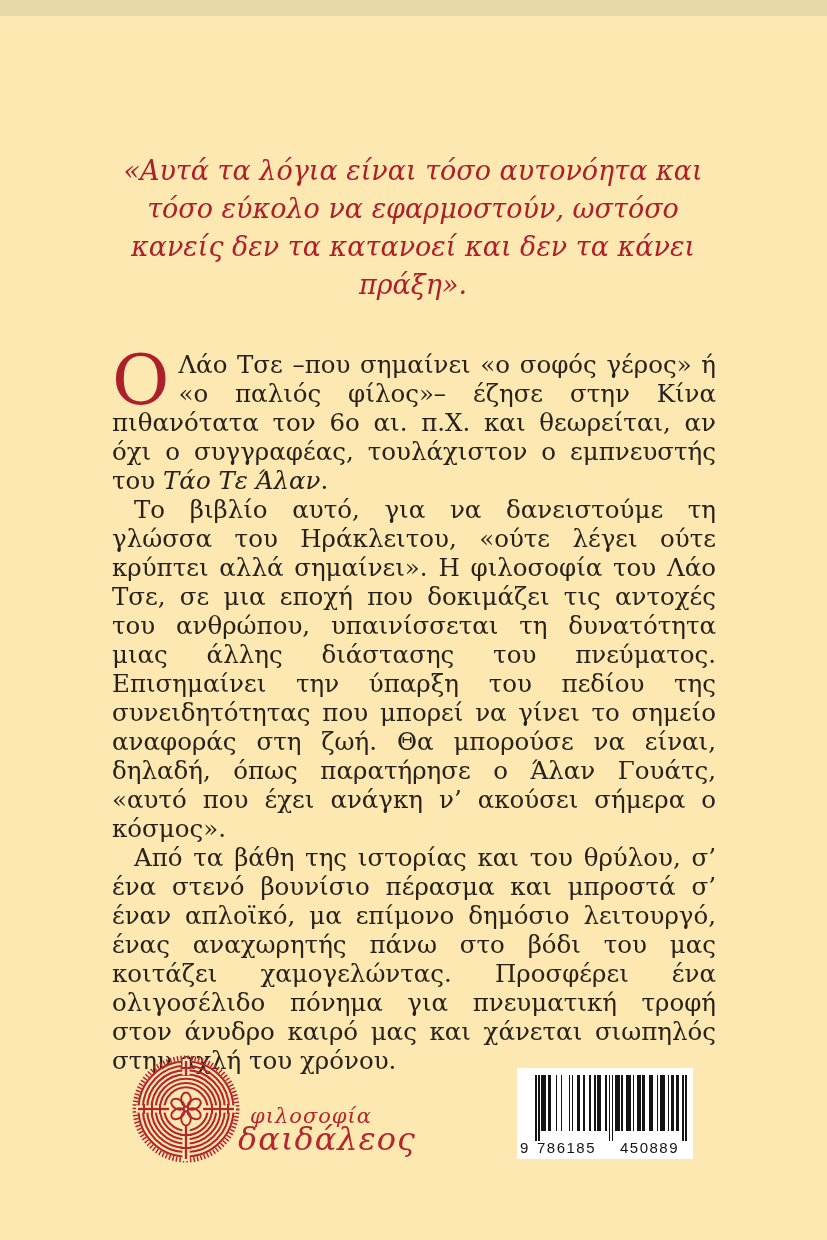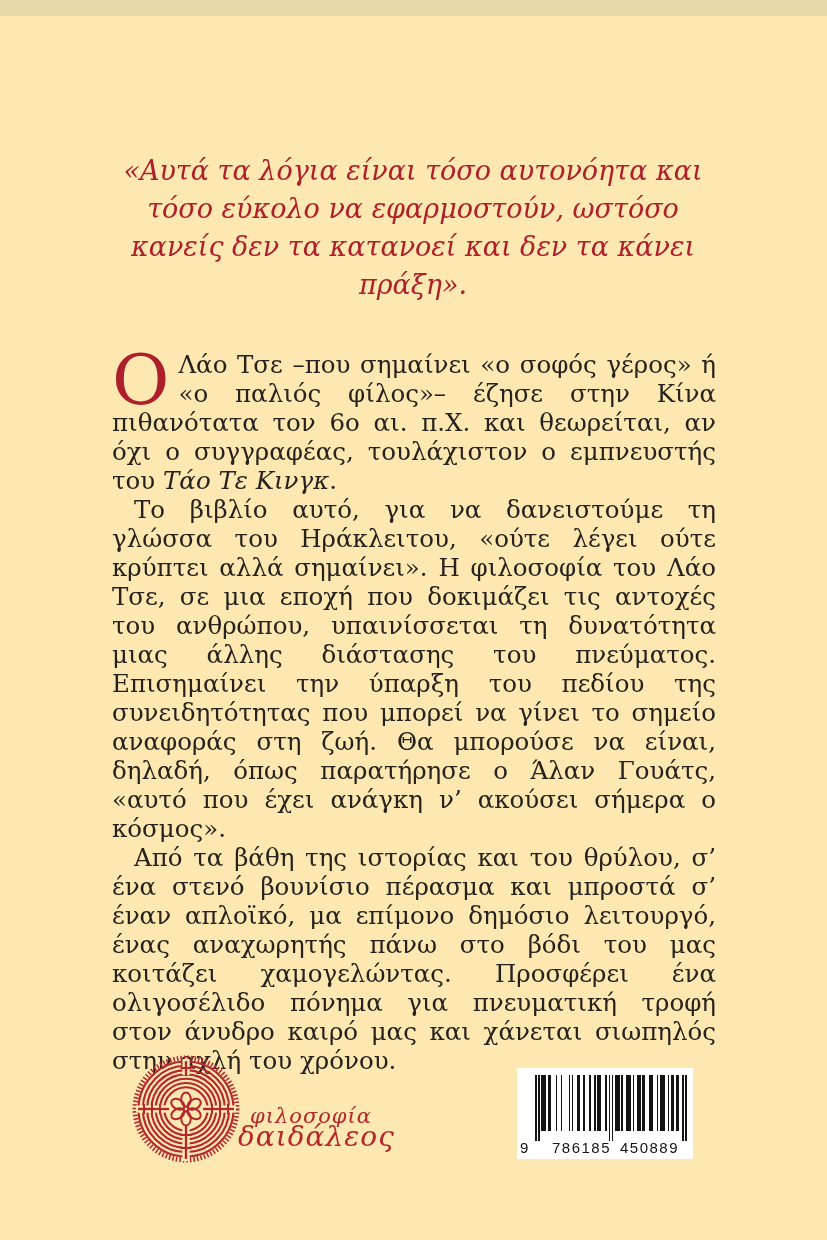--- a/index.html
+++ b/index.html
@@ -45,53 +45,53 @@
 
   
   .pub-logo { position:absolute; left:131px; top:1038px; width:110px; height:110px; }
   .pub-name1 {
     position:absolute; left:250px; top:1088px;
     font-size:21px; font-style:italic; color:#b4272d;
     letter-spacing:1px;
   }
   .pub-name2 {
     position:absolute; left:238px; top:1104px;
-    font-size:28px; font-style:italic; color:#b4272d;
+    font-size:32px; font-style:italic; color:#b4272d;
     letter-spacing:1px;
   }
 
   
   .barcode {
     position:absolute; left:517px; top:1052px;
     width:176px; height:91px;
     background:#ffffff;
   }
   .bars { position:absolute; left:18px; top:7px; width:152px; height:66px; }
   .bar  { position:absolute; top:0; background:#141414; }
   .bc-digits span {
     position:absolute; top:71px;
     font-family:"Liberation Sans", sans-serif;
     font-size:15px; color:#141414;
     letter-spacing:1.5px;
     white-space:nowrap;
   }
   .bc-prefix { left:3px; }
-  .bc-g1 { left:35px;text-align:center; }
+  .bc-g1 { left:20px;text-align:center; }
   .bc-g2 { left:103px; }
 </style>
 </head>
 <body>
 
 <div class="page">
 
   <div class="quote">«Αυτά τα λόγια είναι τόσο αυτονόητα και τόσο εύκολο να εφαρμοστούν, ωστόσο κανείς δεν τα κατανοεί και δεν τα κάνει πράξη».</div>
 
   <div class="blurb">
     <p>
-      <span class="dropcap">Ο</span><span>Λάο Τσε –που σημαίνει «ο σοφός γέρος» ή «ο παλιός φίλος»– έζησε στην Κίνα πιθανότατα τον 6ο αι. π.Χ. και θεωρείται, αν όχι ο συγγραφέας, τουλάχιστον ο εμπνευστής του </span><span class="ital">Τάο Τε Κινγκ</span><span>.</span>
+      <span class="dropcap">Ο</span><span>Λάο Τσε –που σημαίνει «ο σοφός γέρος» ή «ο παλιός φίλος»– έζησε στην Κίνα πιθανότατα τον 6ο αι. π.Χ. και θεωρείται, αν όχι ο συγγραφέας, τουλάχιστον ο εμπνευστής του </span><span class="ital">Τάο Τε Άλαν</span><span>.</span>
     </p>
     <p>Το βιβλίο αυτό, για να δανειστούμε τη γλώσσα του Ηράκλειτου, «ούτε λέγει ούτε κρύπτει αλλά σημαίνει». Η φιλοσοφία του Λάο Τσε, σε μια εποχή που δοκιμάζει τις αντοχές του ανθρώπου, υπαινίσσεται τη δυνατότητα μιας άλλης διάστασης του πνεύματος. Επισημαίνει την ύπαρξη του πεδίου της συνειδητότητας που μπορεί να γίνει το σημείο αναφοράς στη ζωή. Θα μπορούσε να είναι, δηλαδή, όπως παρατήρησε ο Άλαν Γουάτς, «αυτό που έχει ανάγκη ν’ ακούσει σήμερα ο κόσμος».</p>
     <p>Από τα βάθη της ιστορίας και του θρύλου, σ’ ένα στενό βουνίσιο πέρασμα και μπροστά σ’ έναν απλοϊκό, μα επίμονο δημόσιο λειτουργό, ένας αναχωρητής πάνω στο βόδι του μας κοιτάζει χαμογελώντας. Προσφέρει ένα ολιγοσέλιδο πόνημα για πνευματική τροφή στον άνυδρο καιρό μας και χάνεται σιωπηλός στην αχλή του χρόνου.</p>
   </div>
 
   <svg class="pub-logo" viewBox="0 0 110 110">
     <g transform="translate(55,55)" fill="none" stroke="#b4272d">
 
       <circle r="51" stroke-width="5" stroke-dasharray="1.5,2.05"></circle>
 

